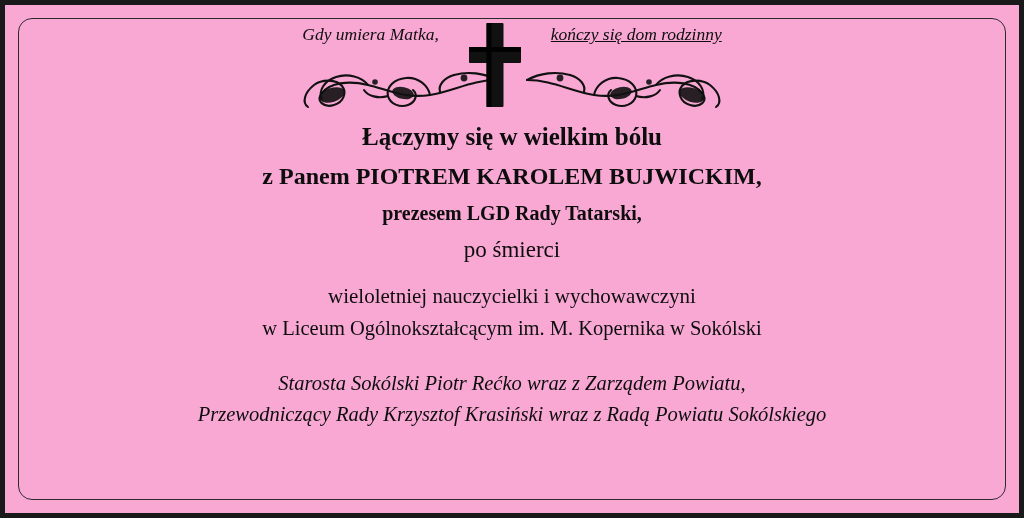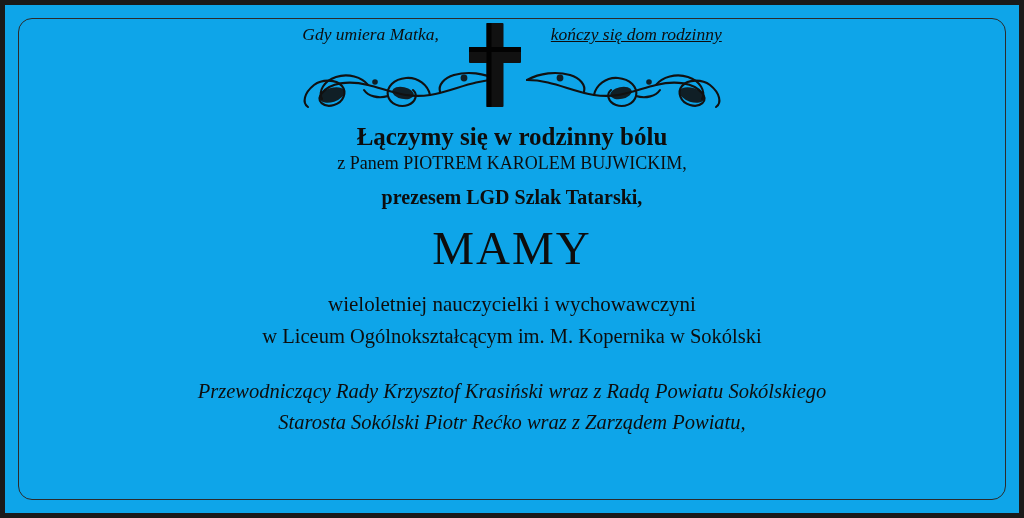--- a/index.html
+++ b/index.html
@@ -12,21 +12,21 @@
     height: 518px;
     overflow: hidden;
     font-family: "Liberation Serif", serif;
   }
 
   .obituary-card {
     position: relative;
     width: 1024px;
     height: 518px;
     box-sizing: border-box;
-    background: #0ea5e9;
+    background: #f9a8d4;
     border: 5px solid #1a1a1a;
     overflow: hidden;
   }
 
   .inner-frame {
     position: absolute;
     left: 13px;
     top: 13px;
     right: 13px;
     bottom: 13px;
@@ -92,22 +92,23 @@
   .line {
     line-height: 1.25;
     white-space: nowrap;
   }
   .l-cond-1 {
     font-size: 25px;
     font-weight: bold;
     margin-top: 10px;
   }
   .l-cond-2 {
-    font-size: 18px;
-    font-weight: normal;
+    font-size: 24px;
+    font-weight: bold;
+    margin-top: 9px;
   }
   .l-role {
     font-size: 20px;
     font-weight: bold;
     margin-top: 10px;
   }
   .l-after {
     font-size: 23px;
     margin-top: 10px;
   }
@@ -192,32 +193,32 @@
         </g>
         <g fill="#111111" opacity="0.9" transform="translate(680,0) scale(-1,1)">
           <ellipse cx="160" cy="30" rx="13" ry="7" transform="rotate(-18 160 30)"></ellipse>
           <ellipse cx="231" cy="28" rx="11" ry="6" transform="rotate(12 231 28)"></ellipse>
           <circle cx="292" cy="13" r="3.4"></circle>
           <circle cx="203" cy="17" r="2.8"></circle>
         </g>
       </svg>
     </div>
 
-    <div class="line l-cond-1">Łączymy się w rodzinny bólu</div>
+    <div class="line l-cond-1">Łączymy się w wielkim bólu</div>
 
     <div class="line l-cond-2">z Panem PIOTREM KAROLEM BUJWICKIM,</div>
 
-    <div class="line l-role">prezesem LGD Szlak Tatarski,</div>
-
-
-    <div class="line l-mama">MAMY</div>
+    <div class="line l-role">prezesem LGD Rady Tatarski,</div>
+
+    <div class="line l-after">po śmierci</div>
+
 
     <div class="line l-desc-1">wieloletniej nauczycielki i wychowawczyni</div>
 
     <div class="line l-desc-2">w Liceum Ogólnokształcącym im. M. Kopernika w Sokólski</div>
 
     <div class="signature">
+      <div class="sig-line">Starosta Sokólski Piotr Rećko wraz z Zarządem Powiatu,</div>
       <div class="sig-line">Przewodniczący Rady Krzysztof Krasiński wraz z Radą Powiatu Sokólskiego</div>
-      <div class="sig-line">Starosta Sokólski Piotr Rećko wraz z Zarządem Powiatu,</div>
     </div>
 
   </div>
 </div>
 
 </body></html>

